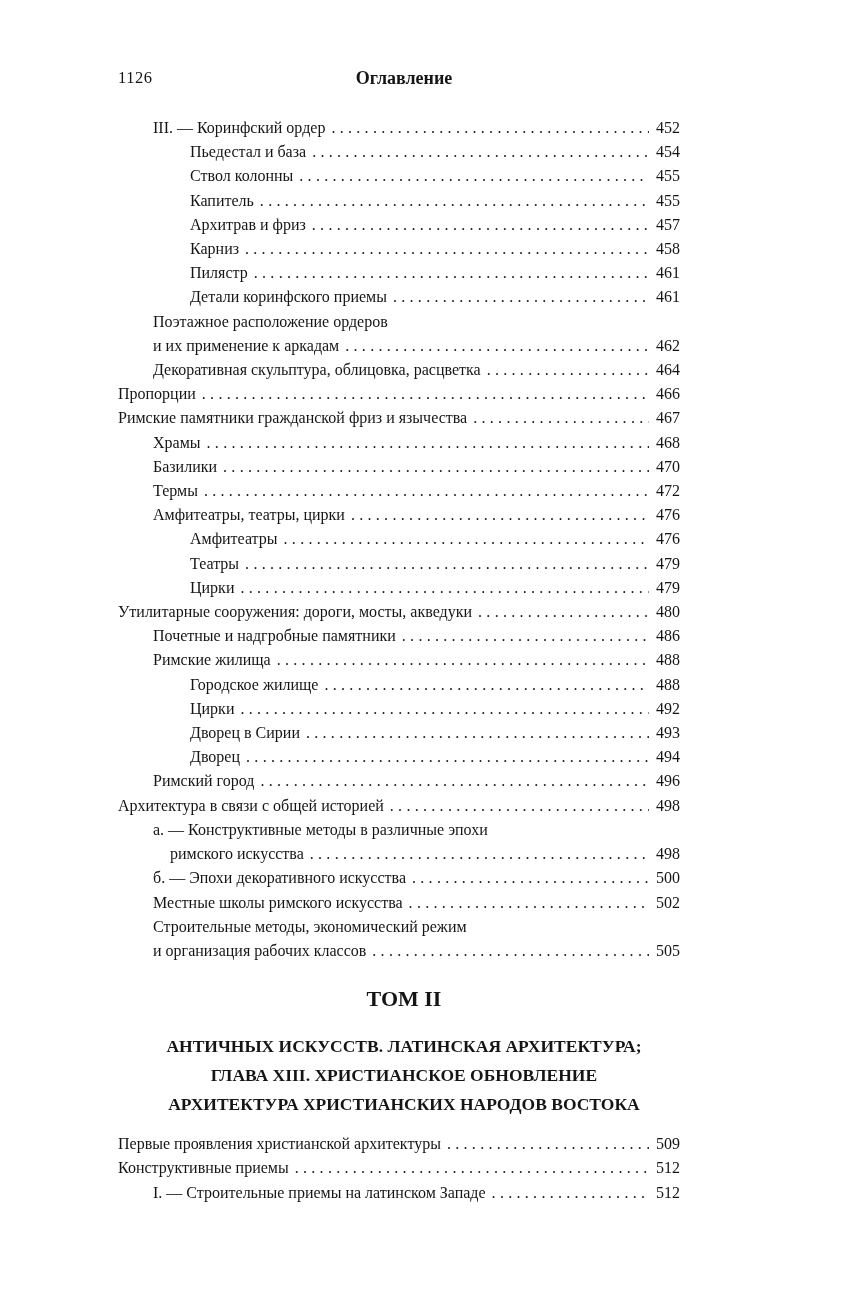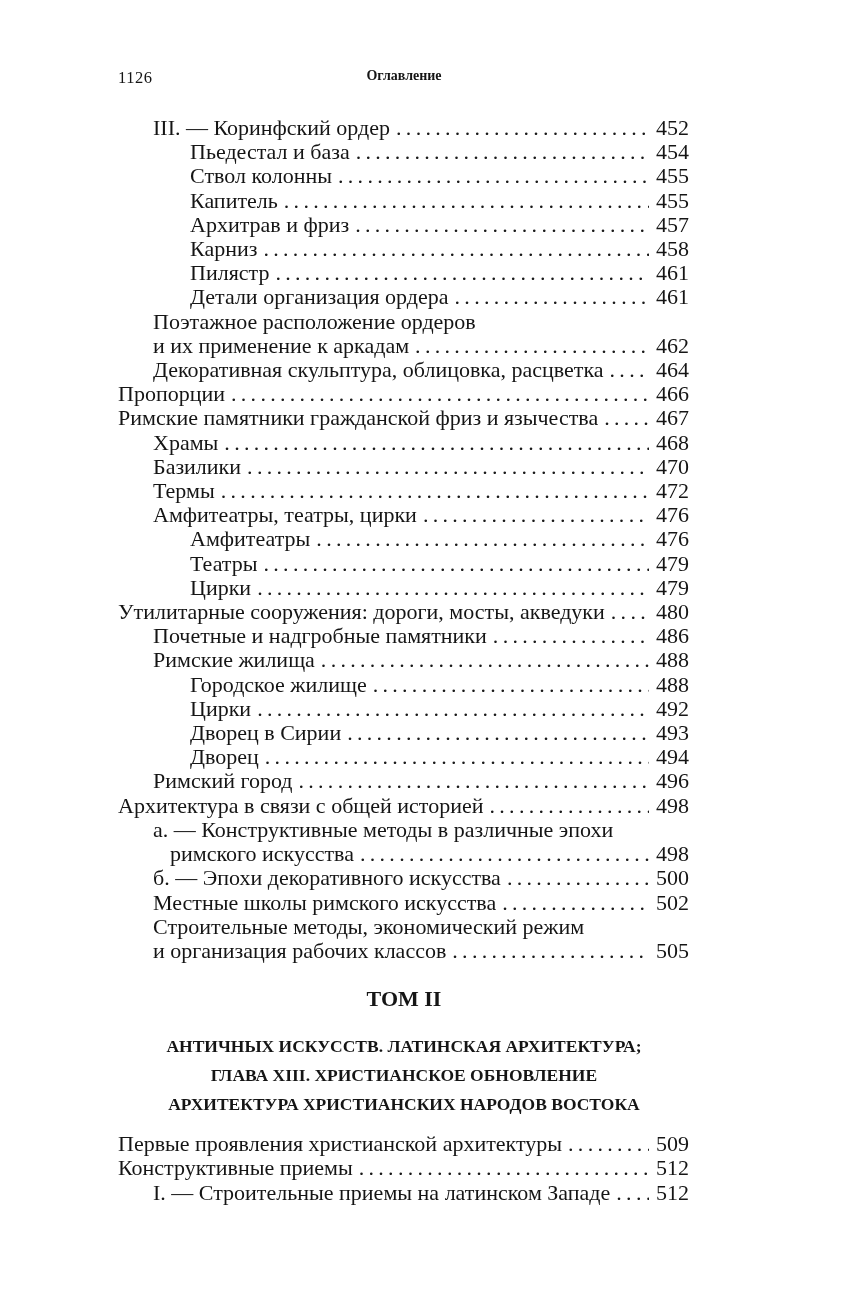--- a/index.html
+++ b/index.html
@@ -26,29 +26,29 @@
   .folio {
     position: absolute;
     left: 0;
     top: 0;
     font-size: 16.5px;
     letter-spacing: 0.5px;
   }
   .running-title {
     text-align: center;
     font-weight: bold;
-    font-size: 14px;
+    font-size: 18px;
   }
   
   .toc { margin-top: 26px; }
   .toc2 { margin-top: 13px; }
   .row {
     display: flex;
     align-items: baseline;
-    font-size: 22px;
+    font-size: 16px;
     line-height: 24.2px;
     white-space: nowrap;
   }
   .row .t { flex: 0 0 auto; }
   .lead {
     flex: 1 1 auto;
     overflow: hidden;
     white-space: nowrap;
     margin: 0 7px 0 6px;
   }
@@ -123,21 +123,21 @@
         <span class="t">Карниз</span>
         <span class="lead"></span>
         <span class="pg">458</span>
       </div>
       <div class="row i2">
         <span class="t">Пилястр</span>
         <span class="lead"></span>
         <span class="pg">461</span>
       </div>
       <div class="row i2">
-        <span class="t">Детали организация ордера</span>
+        <span class="t">Детали коринфского приемы</span>
         <span class="lead"></span>
         <span class="pg">461</span>
       </div>
       <div class="row i1">
         <span class="t">Поэтажное расположение ордеров</span>
       </div>
       <div class="row i1">
         <span class="t">и их применение к аркадам</span>
         <span class="lead"></span>
         <span class="pg">462</span>

